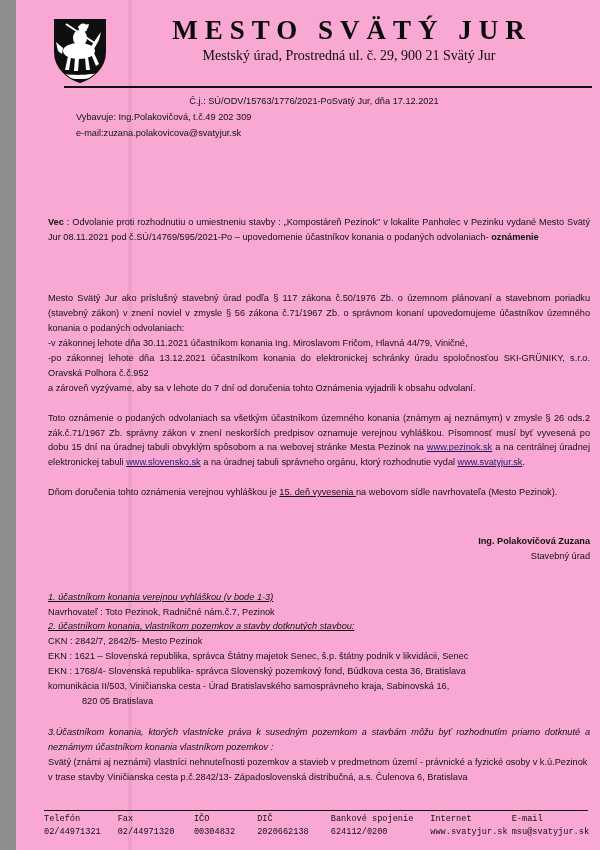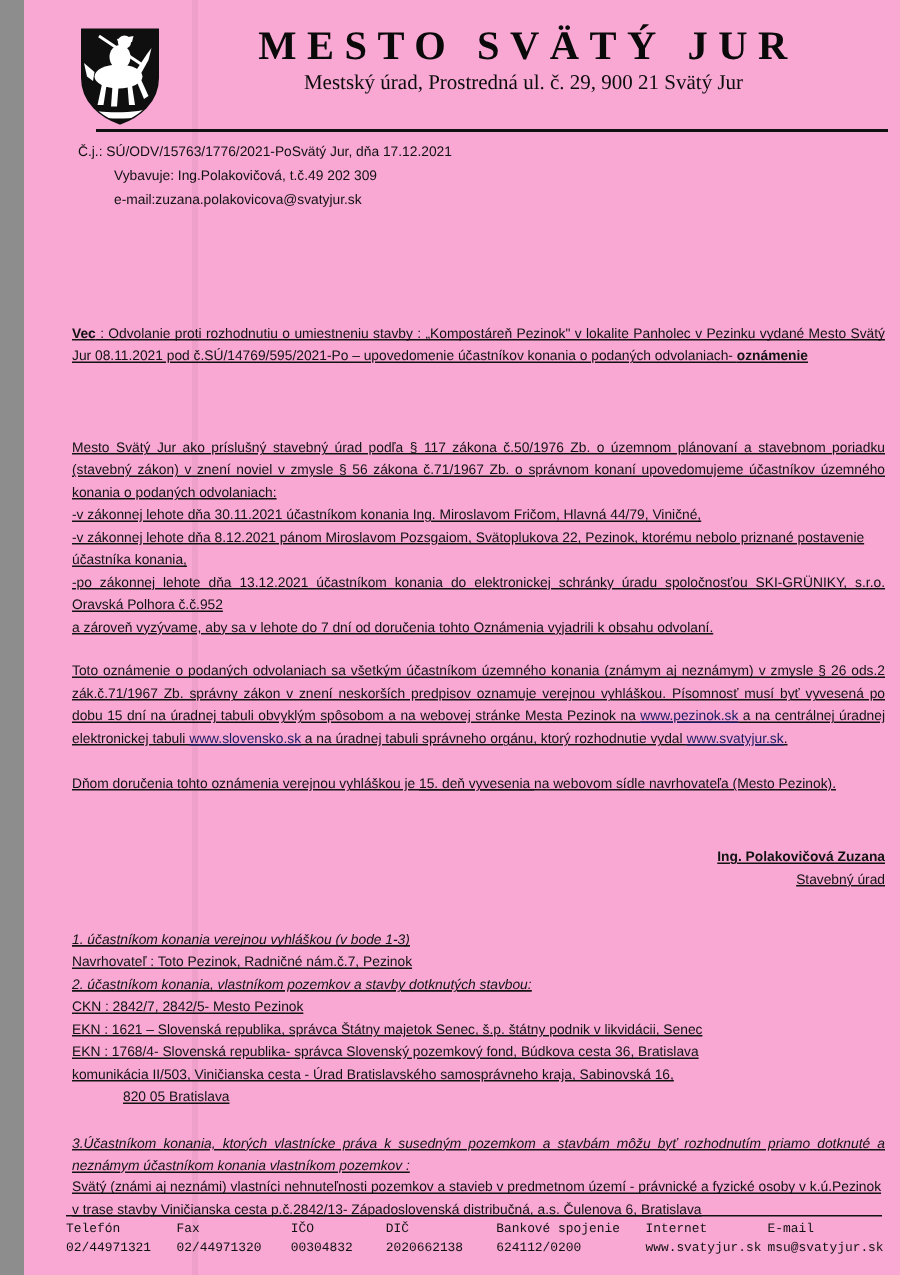--- a/index.html
+++ b/index.html
@@ -77,33 +77,32 @@
   
   .refblock {
     position: relative;
     margin: 6px 22px 0 22px;
     font-size: 9.2px;
     color: #111;
     line-height: 1.72;
   }
   .ref-row-1 {
     display: flex;
-    justify-content: flex-start;
+    justify-content: center;
     align-items: baseline;
   }
   .ref-left { padding-left: 14px; }
   .ref-right { padding-right: 18px; white-space: nowrap; }
   .ref-indent { padding-left: 38px; }
 
   
   .content {
     margin: 0 26px 0 32px;
     font-size: 9.2px;
     color: #121212;
-    text-decoration: underline;
   }
   .subject {
     margin-top: 74px;
     text-align: justify;
     line-height: 1.62;
   }
   .subject b { font-weight: bold; }
 
   .para {
     text-align: justify;
@@ -244,21 +243,20 @@
 
   <div class="content">
 
     <div class="subject">
       <b>Vec</b><span> : Odvolanie proti rozhodnutiu o umiestneniu stavby : „Kompostáreň Pezinok" v lokalite Panholec v Pezinku vydané Mesto Svätý Jur 08.11.2021 pod   č.SÚ/14769/595/2021-Po – upovedomenie účastníkov konania o podaných odvolaniach- </span><b>oznámenie</b>
     </div>
 
     <div class="para para-main">Mesto Svätý Jur ako   príslušný stavebný úrad podľa § 117 zákona č.50/1976 Zb. o územnom  plánovaní a stavebnom poriadku (stavebný zákon) v znení noviel  v zmysle § 56 zákona  č.71/1967 Zb. o správnom konaní upovedomujeme  účastníkov  územného konania o podaných odvolaniach:</div>
 
     <div class="para nowrap-list">-v zákonnej lehote dňa 30.11.2021 účastníkom konania Ing. Miroslavom Fričom, Hlavná 44/79, Viničné,</div>
-    <div class="para nowrap-list">-v zákonnej lehote dňa 8.12.2021 pánom Miroslavom Pozsgaiom, Svätoplukova 22, Pezinok, ktorému nebolo priznané postavenie účastníka konania,</div>
     <div class="para">-po zákonnej lehote dňa 13.12.2021 účastníkom konania do elektronickej schránky úradu spoločnosťou SKI-GRÜNIKY, s.r.o. Oravská Polhora č.č.952</div>
 
     <div class="para">a zároveň vyzývame, aby  sa  v  lehote  do  7 dní od doručenia  tohto Oznámenia vyjadrili k obsahu odvolaní.</div>
 
     <div class="para para-gap2">
       <span>Toto oznámenie o podaných odvolaniach sa   všetkým účastníkom územného konania (známym aj neznámym) v zmysle  §  26    ods.2  zák.č.71/1967  Zb.  správny  zákon  v znení  neskorších  predpisov  oznamuje  verejnou vyhláškou. Písomnosť musí byť vyvesená po dobu 15 dní na úradnej tabuli obvyklým spôsobom a na webovej stránke  Mesta Pezinok na </span><span class="link">www.pezinok.sk</span><span> a na centrálnej úradnej elektronickej tabuli  </span><span class="link">www.slovensko.sk</span><span> a na úradnej tabuli správneho orgánu, ktorý rozhodnutie vydal </span><span class="link">www.svatyjur.sk</span><span>.</span>
     </div>
 
     <div class="para para-gap2">
       <span>Dňom doručenia tohto oznámenia   verejnou vyhláškou je </span><span class="u">15. deň vyvesenia </span><span>na webovom sídle navrhovateľa (Mesto Pezinok).</span>

